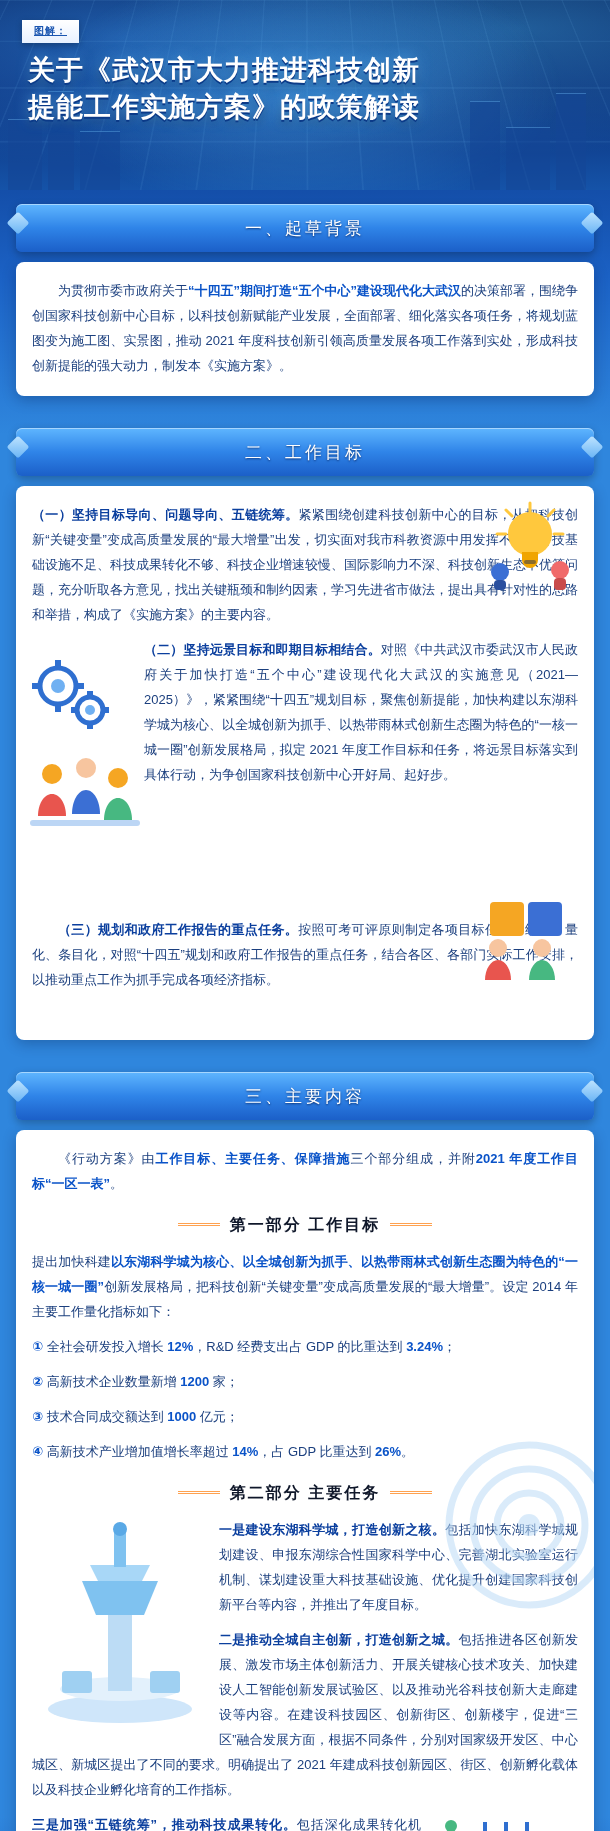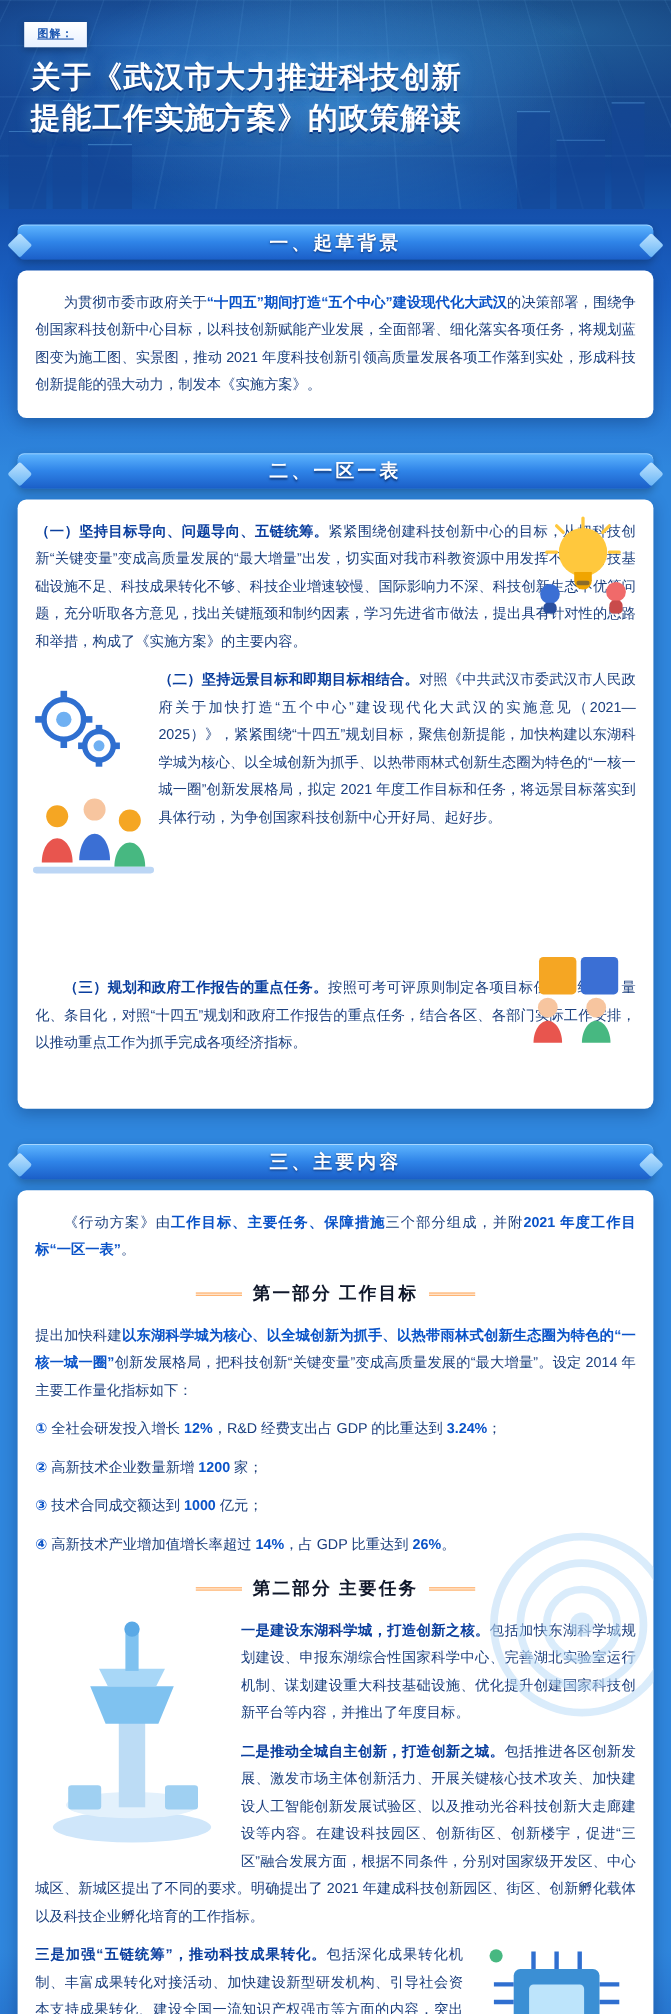--- a/index.html
+++ b/index.html
@@ -55,27 +55,27 @@
     font-size:27px;line-height:37px;font-weight:bold;
     color:#ffffff;
     letter-spacing:1px;
     text-shadow:0 2px 0 #0b3a88, 0 0 14px rgba(90,180,255,.9), 0 4px 10px rgba(0,0,0,.45);
   }
   .hero-title .l2{display:block;}
   
   .sec-wrap{padding:14px 16px 0 16px;}
   .sec-bar{
     position:relative;
-    height:32px;
+    height:48px;
     margin:0 auto;
     border-radius:6px;
     background:linear-gradient(180deg,#5fb6ff 0%,#2f84e8 50%,#1b5fc8 100%);
     box-shadow:0 3px 8px rgba(0,0,0,.28), inset 0 1px 0 rgba(255,255,255,.45);
     display:flex;align-items:center;justify-content:center;
-    color:#fff;font-size:17px;font-weight:bold;letter-spacing:3px;
+    color:#fff;font-size:17px;font-weight:normal;letter-spacing:3px;
     text-shadow:0 1px 2px rgba(0,20,70,.7);
   }
   .sec-bar:before,.sec-bar:after{
     content:"";position:absolute;top:11px;width:16px;height:16px;
     background:linear-gradient(135deg,#bfe4ff,#69b4f5);
     transform:rotate(45deg);border-radius:2px;
   }
   .sec-bar:before{left:-6px;}
   .sec-bar:after{right:-6px;}
   
@@ -149,21 +149,21 @@
   <div class="sec-wrap">
     <div class="sec-bar">一、起草背景</div>
   </div>
   <div class="card">
     <p class="ind">
       <span>为贯彻市委市政府关于</span><b class="blue">“十四五”期间打造“五个中心”建设现代化大武汉</b><span>的决策部署，围绕争创国家科技创新中心目标，以科技创新赋能产业发展，全面部署、细化落实各项任务，将规划蓝图变为施工图、实景图，推动 2021 年度科技创新引领高质量发展各项工作落到实处，形成科技创新提能的强大动力，制发本《实施方案》。</span>
     </p>
   </div>
 
   <div class="sec-wrap">
-    <div class="sec-bar">二、一区一表</div>
+    <div class="sec-bar">二、工作目标</div>
   </div>
   <div class="card" style="min-height:520px;">
 
     <svg class="ill bulb" viewBox="0 0 92 90">
       <circle cx="46" cy="34" r="22" fill="#ffc83d"></circle>
       <path d="M38 52h16v8a8 8 0 0 1-16 0z" fill="#f0a500"></path>
       <rect x="40" y="60" width="12" height="4" rx="2" fill="#8a6b2a"></rect>
       <path d="M46 12v-9M70 34h9M13 34h9M64 16l6-6M28 16l-6-6" stroke="#ffc83d" stroke-width="3" stroke-linecap="round" fill="none"></path>
       <circle cx="16" cy="72" r="9" fill="#3b6fd4"></circle>
       <rect x="10" y="80" width="12" height="10" rx="4" fill="#2a4f9e"></rect>

